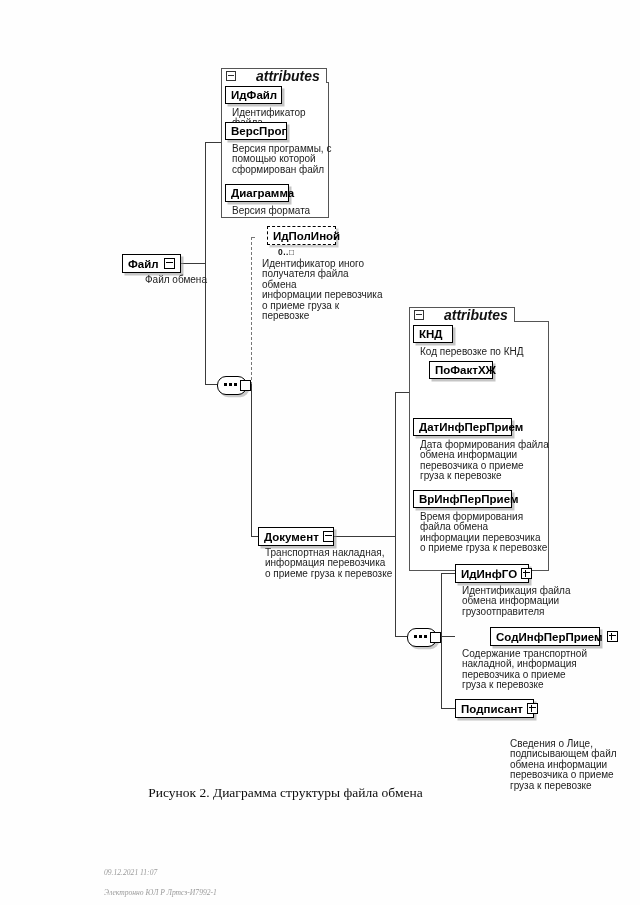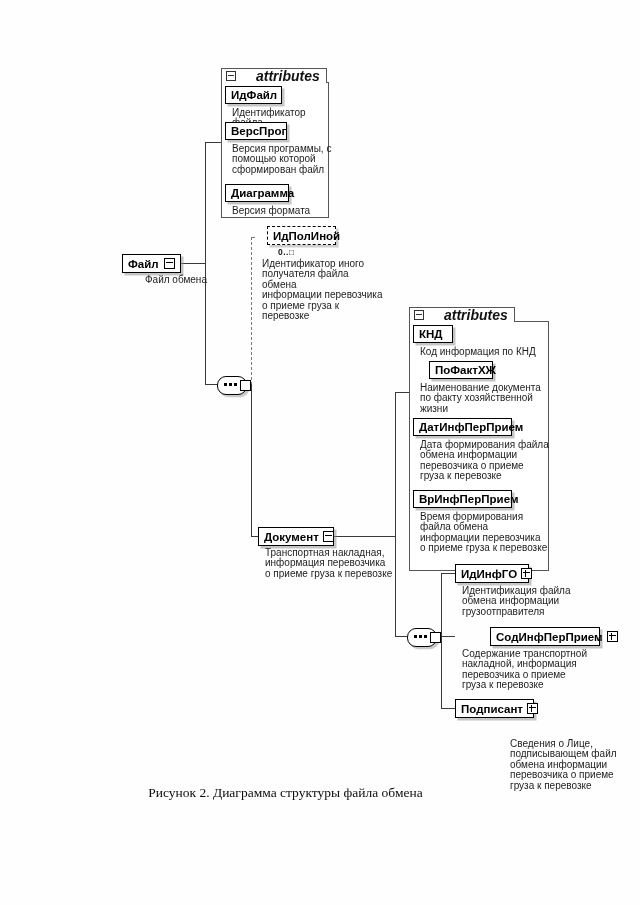--- a/index.html
+++ b/index.html
@@ -313,28 +313,25 @@
     <div class="attr-box" style="left:409px; top:321px; width:140px; height:250px;">
       <div class="attr-tab">
         <span class="mini-minus"></span>
         <span>attributes</span>
       </div>
     </div>
 
     <div class="attr-item" style="left:413px; top:325px; width:40px;">
       <span>КНД</span>
     </div>
-    <div class="desc" style="left:413px; top:347px; width:134px;">Код информация по КНД</div>
+    <div class="desc" style="left:413px; top:347px; width:134px;">Код перевозке по КНД</div>
 
     <div class="attr-item" style="left:413px; top:361px; width:64px;margin-left:16px;">
       <span>ПоФактХЖ</span>
     </div>
-    <div class="desc" style="left:413px; top:383px; width:134px;">Наименование документа
-по факту хозяйственной
-жизни</div>
 
     <div class="attr-item" style="left:413px; top:418px; width:99px;">
       <span>ДатИнфПерПрием</span>
     </div>
     <div class="desc" style="left:413px; top:440px; width:134px;">Дата формирования файла
 обмена информации
 перевозчика о приеме
 груза к перевозке</div>
 
     <div class="attr-item" style="left:413px; top:490px; width:99px;">
@@ -375,14 +372,18 @@
     <div class="desc" style="left:455px; top:739px; width:130px;margin-left:48px;">Сведения о Лице,
 подписывающем файл
 обмена информации
 перевозчика о приеме
 груза к перевозке</div>
 
   </div>
 
   <div class="fig-caption">Рисунок 2. Диаграмма структуры файла обмена</div>
 
+  <div class="footer">
+    <span>09.12.2021 11:07</span><br>
+    <span>Электронно ЮЛ Р Лртсз-И7992-1</span>
+  </div>
 
 </div>
 
 </body></html>

